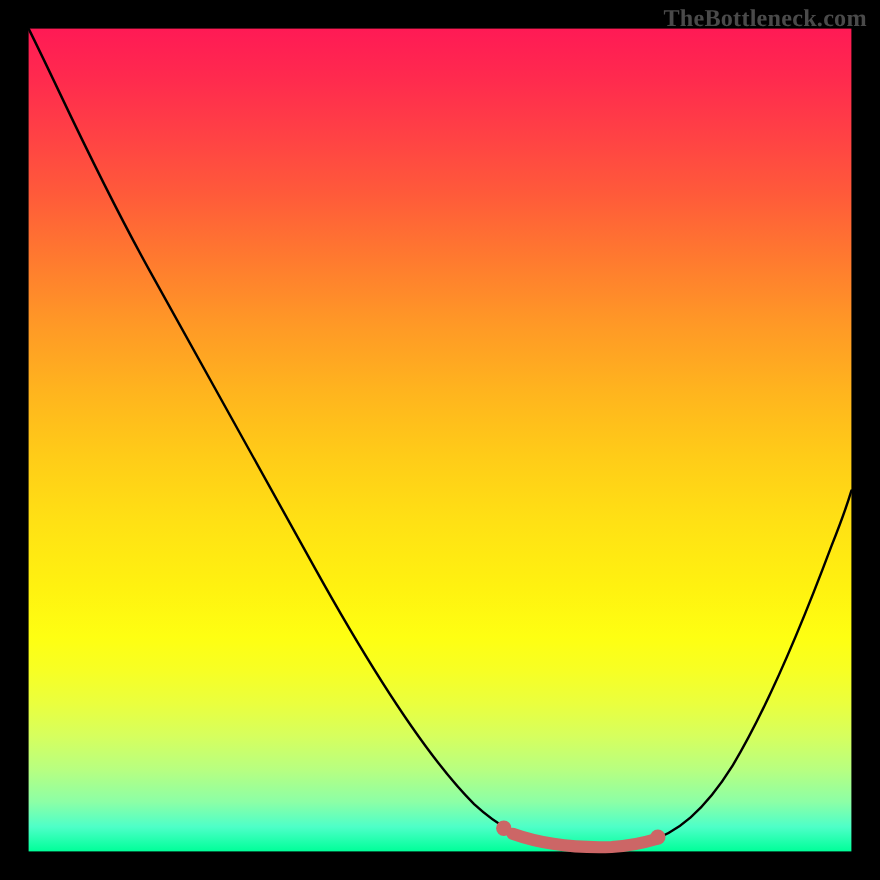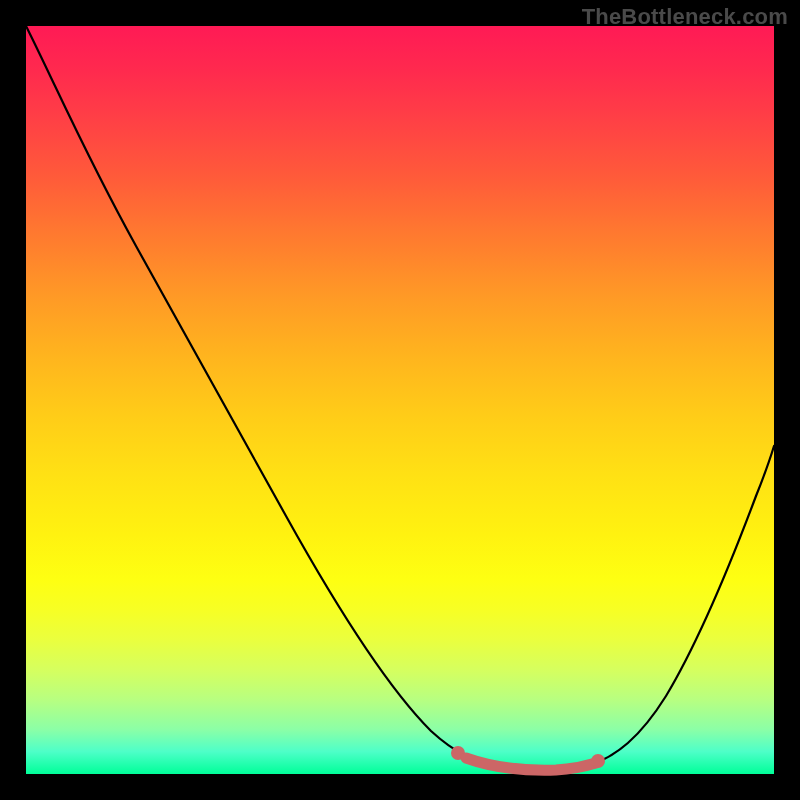--- a/index.html
+++ b/index.html
@@ -46,20 +46,21 @@
   }
   .watermark {
     position: absolute;
     top: 4px;
     right: 12px;
     color: #4a4a4a;
     font-size: 22px;
     font-weight: 600;
     letter-spacing: 0.2px;
     user-select: none;
+    font-family: Liberation Serif, serif;
   }
   svg.curve {
     position: absolute;
     left: 0;
     top: 0;
     width: 748px;
     height: 748px;
     overflow: visible;
   }
   .curve-path {

